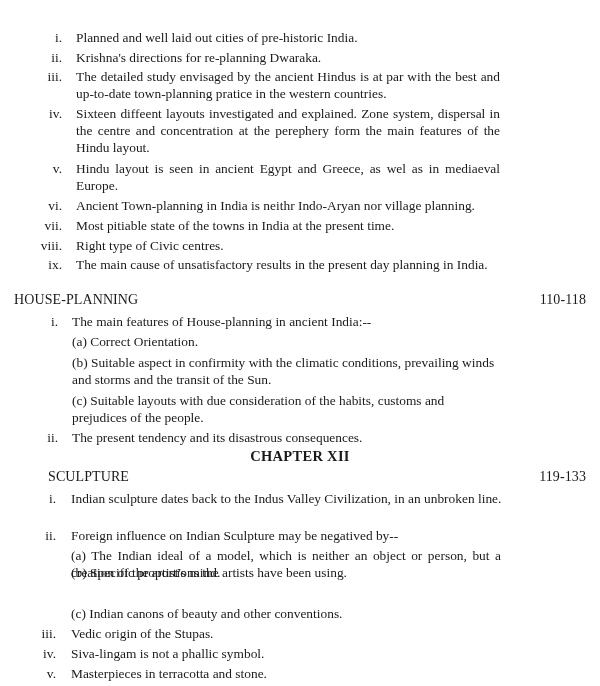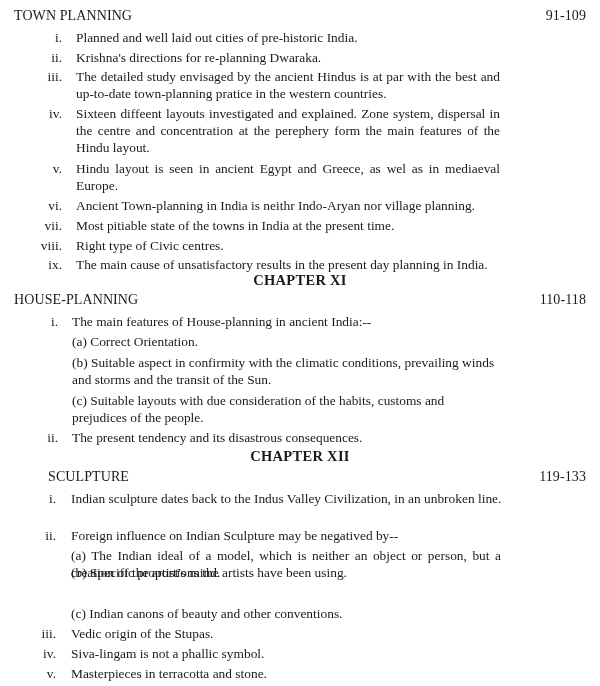--- a/index.html
+++ b/index.html
@@ -76,24 +76,20 @@
       width: 430px;
       text-align: justify;
     }
     .noj { text-align: left; }
   </style>
 </head>
 <body>
 
 <div class="page">
 
-  <div class="section-head" style="top:7px;">
-    <span class="title">TOWN PLANNING</span>
-    <span class="pages">91-109</span>
-  </div>
 
   <div class="item" style="top:29px;">
     <span class="num">i.</span>
     <span class="text noj">Planned and well laid out cities of pre-historic India.</span>
   </div>
   <div class="item" style="top:49px;">
     <span class="num">ii.</span>
     <span class="text noj">Krishna's directions for re-planning Dwaraka.</span>
   </div>
   <div class="item" style="top:68px;">
@@ -118,21 +114,20 @@
   </div>
   <div class="item" style="top:237px;">
     <span class="num">viii.</span>
     <span class="text noj">Right type of Civic centres.</span>
   </div>
   <div class="item" style="top:256px;">
     <span class="num">ix.</span>
     <span class="text noj">The main cause of unsatisfactory results in the present day planning in India.</span>
   </div>
 
-  <div class="chapter" style="top:272px;">CHAPTER XI</div>
 
   <div class="section-head" style="top:291px;">
     <span class="title">HOUSE-PLANNING</span>
     <span class="pages">110-118</span>
   </div>
 
   <div class="item s2" style="top:313px;">
     <span class="num">i.</span>
     <span class="text noj">The main features of House-planning in ancient India:--</span>
   </div>

